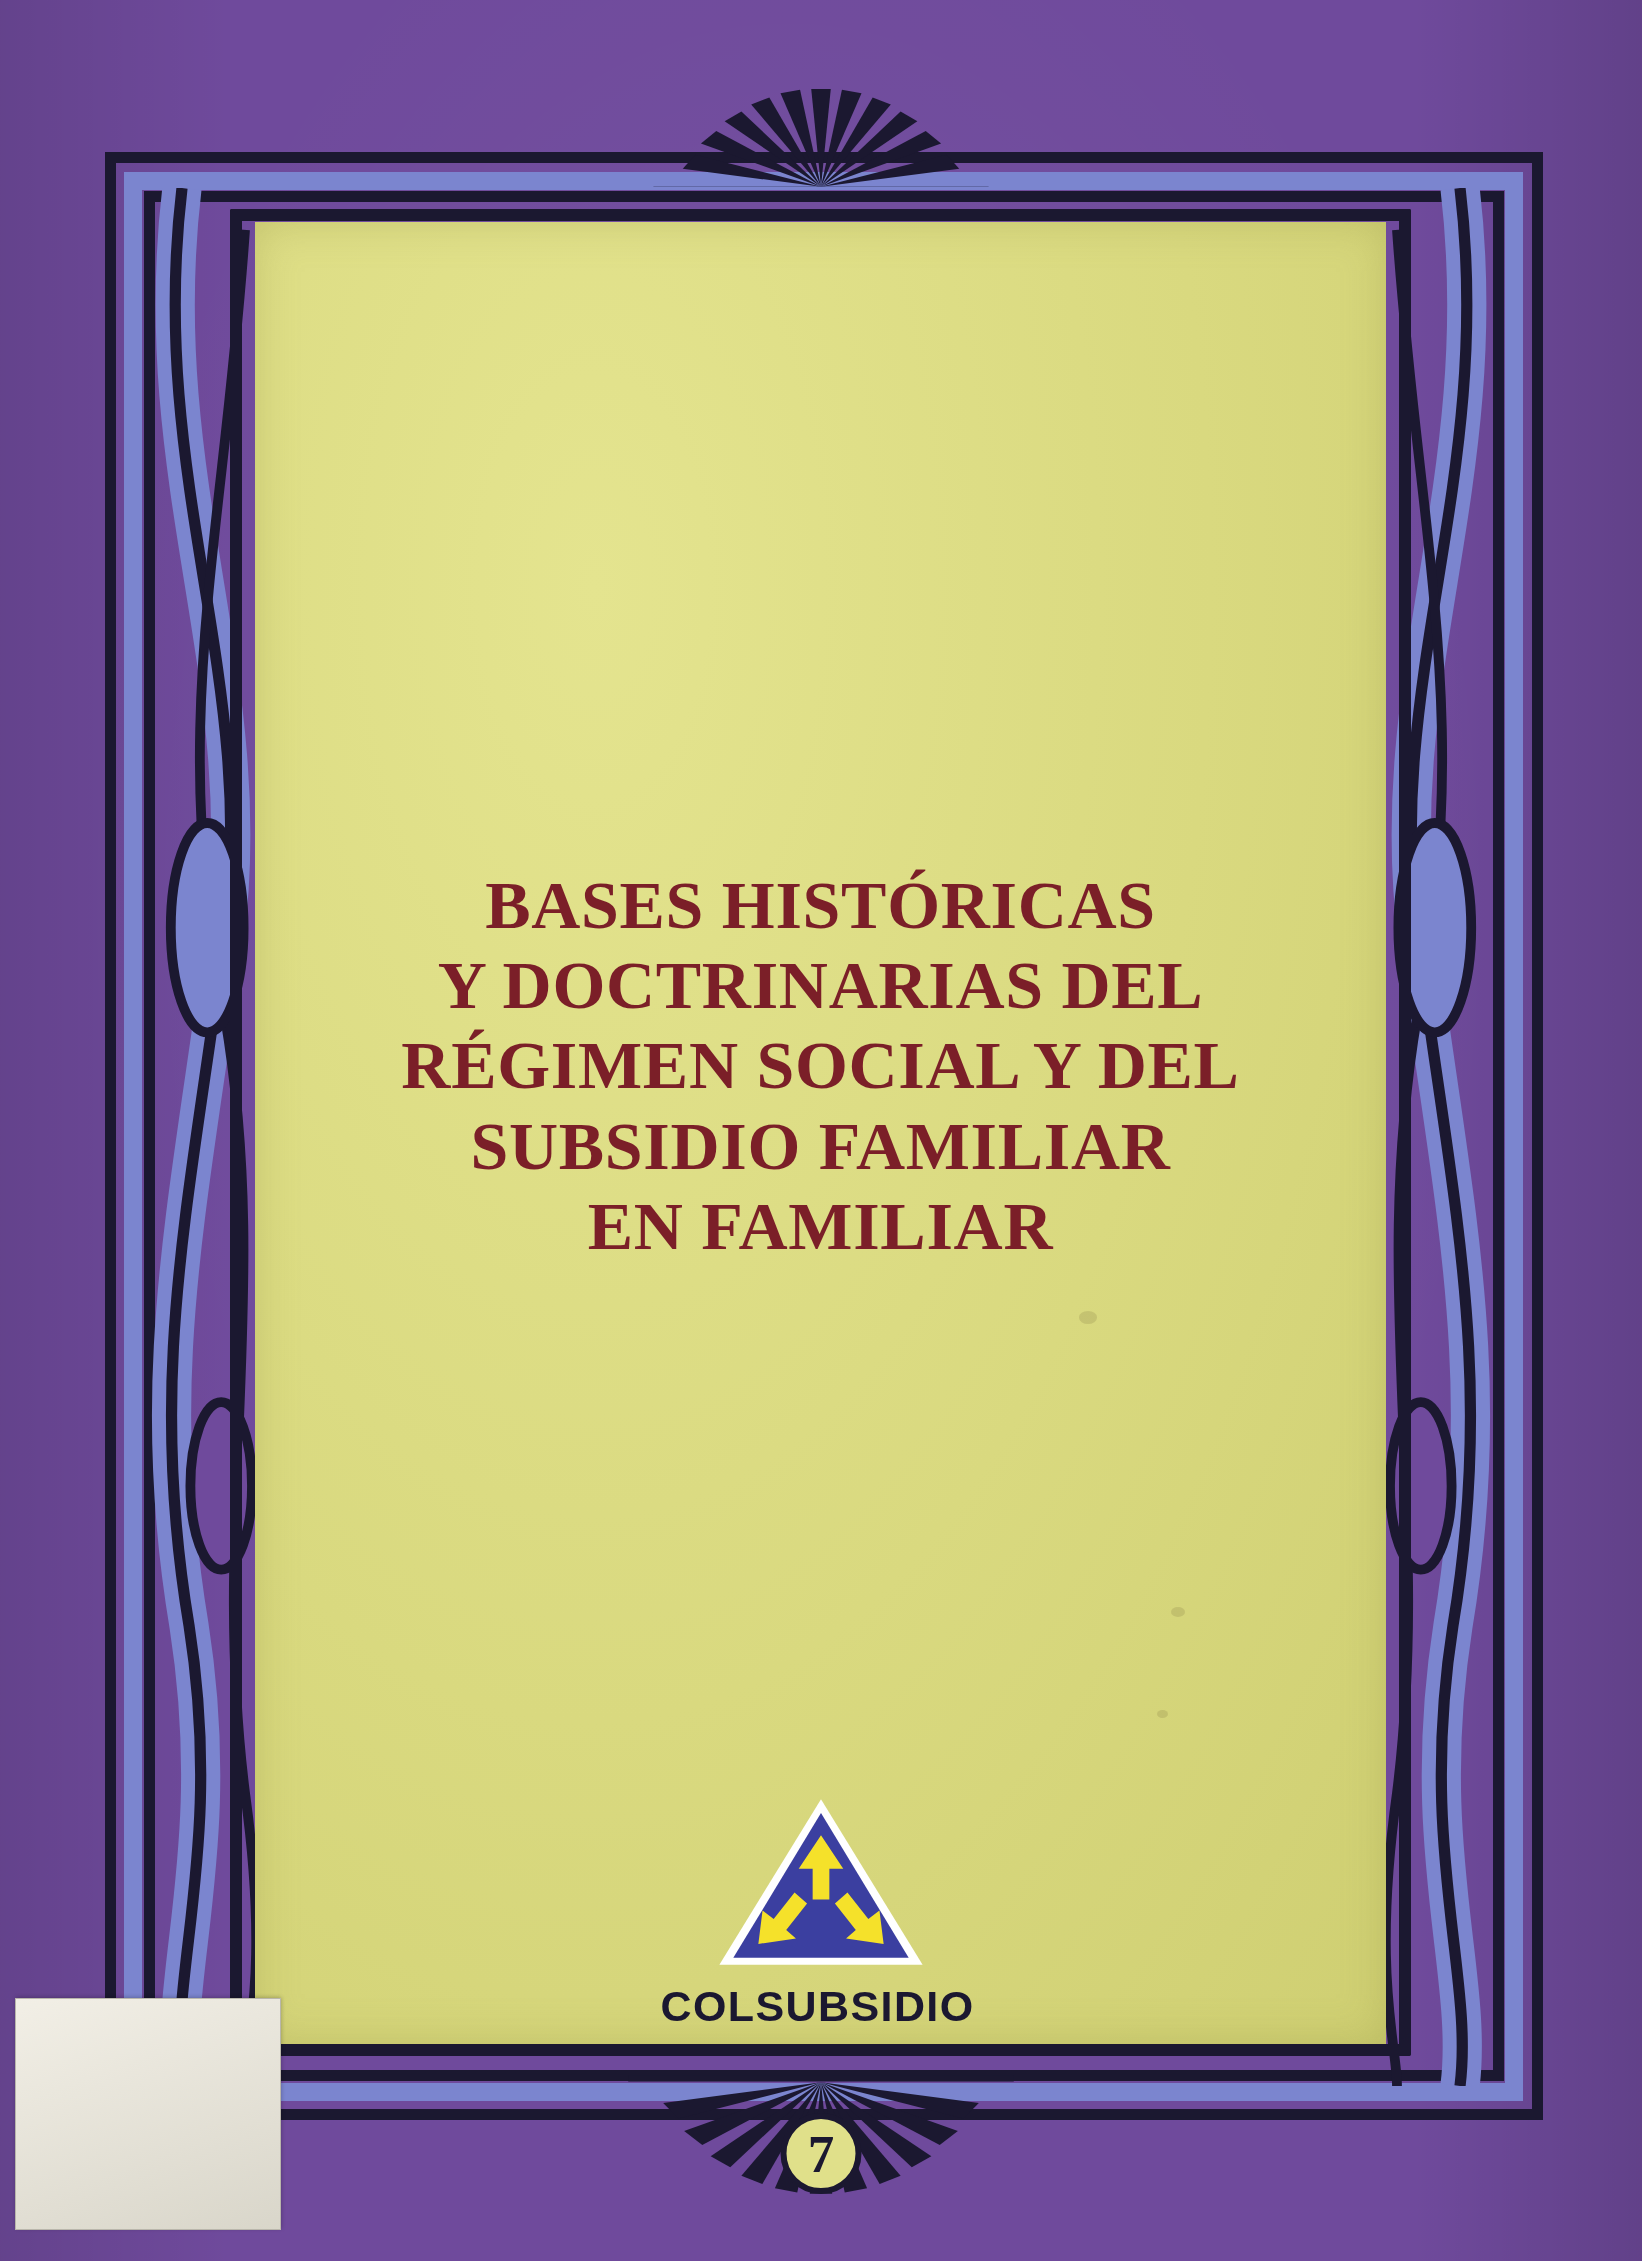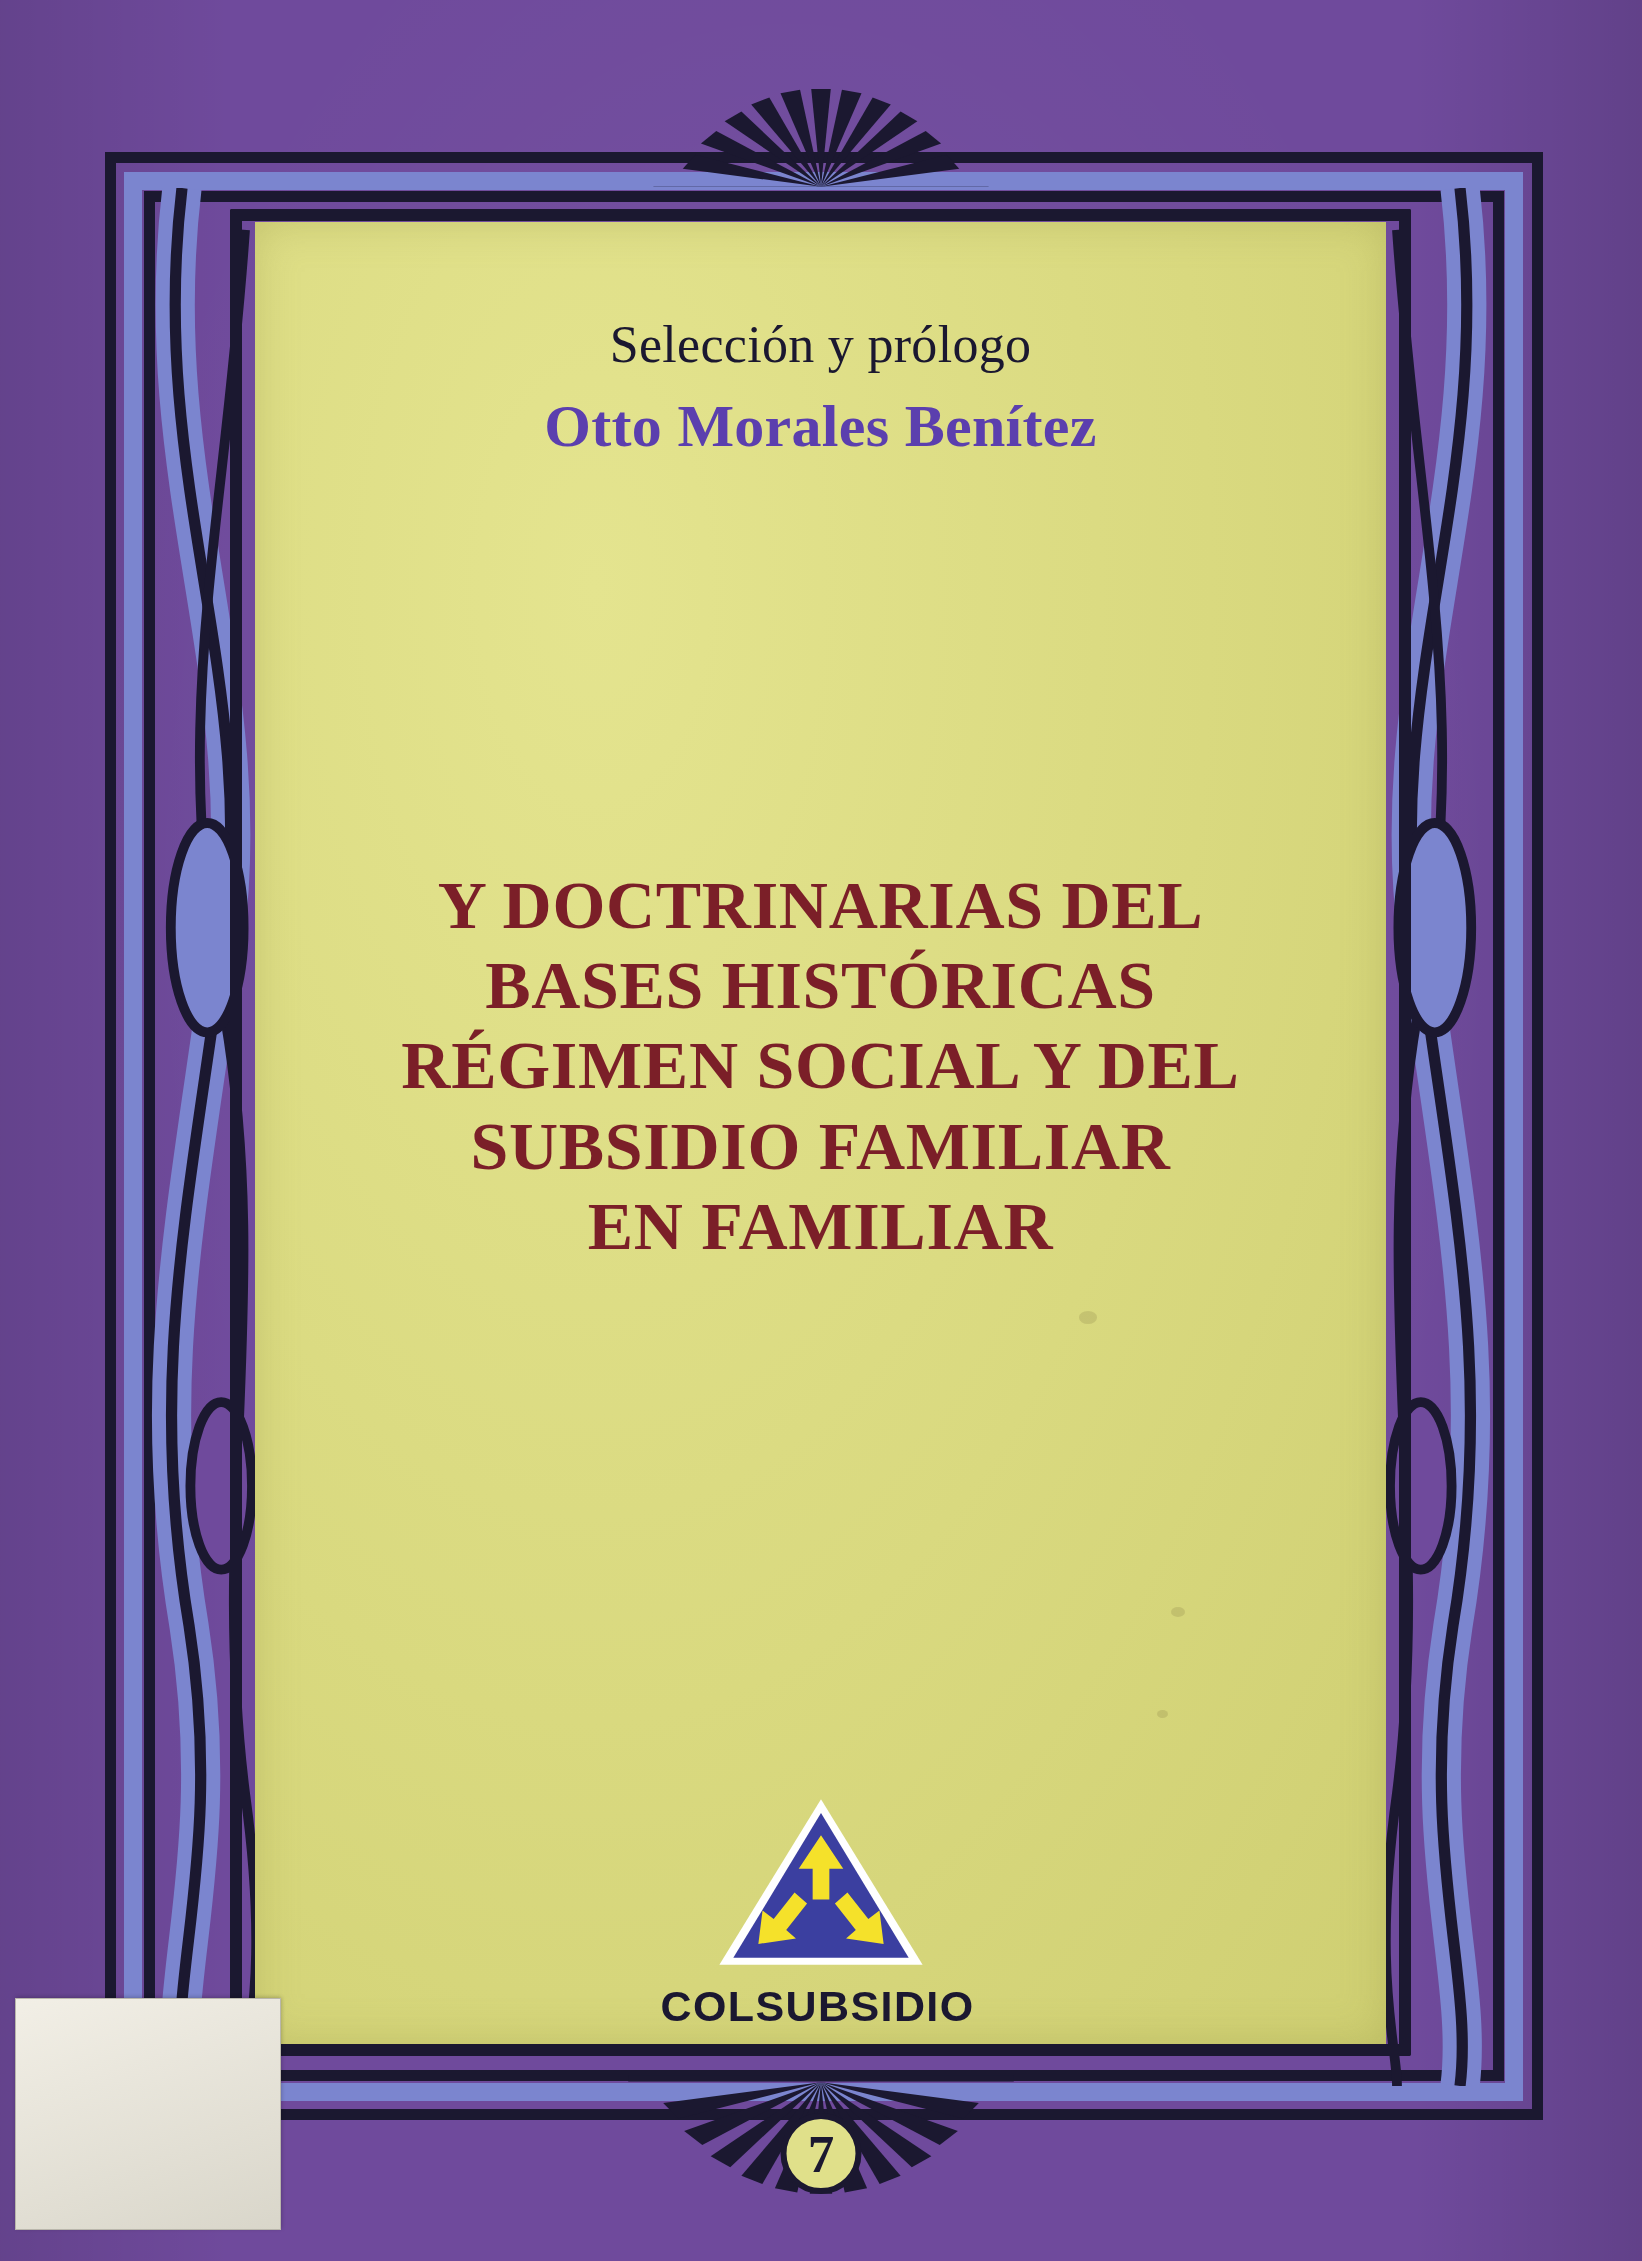--- a/index.html
+++ b/index.html
@@ -260,28 +260,24 @@
     </svg>
   </div>
 
   <div class="panel">
     <div class="spot" style="left:824px; top:1089px; width:18px; height:12.6px;"></div>
     <div class="spot" style="left:916px; top:1385px; width:14px; height:9.8px;"></div>
     <div class="spot" style="left:902px; top:1488px; width:11px; height:8.4px;"></div>
   </div>
   <div class="panel-frame-dark"></div>
 
-  <div class="credits">
-    <div class="line1">Selección y prólogo</div>
-    <div class="line2">Otto Morales Benítez</div>
-  </div>
 
   <div class="title">
+    <span class="tl">BASES HISTÓRICAS</span>
     <span class="tl">Y DOCTRINARIAS DEL</span>
-    <span class="tl">BASES HISTÓRICAS</span>
     <span class="tl">RÉGIMEN SOCIAL Y DEL</span>
     <span class="tl">SUBSIDIO FAMILIAR</span>
     <span class="tl">EN FAMILIAR</span>
   </div>
 
   <div class="logo-wrap">
     <div class="logo-mark">
       <svg viewBox="0 0 300 250" width="209" height="174" aria-hidden="true">
         <polygon points="150,6 296,244 4,244" fill="#ffffff"></polygon>
         <polygon points="150,26 276,234 24,234" fill="#3b3fa0"></polygon>

